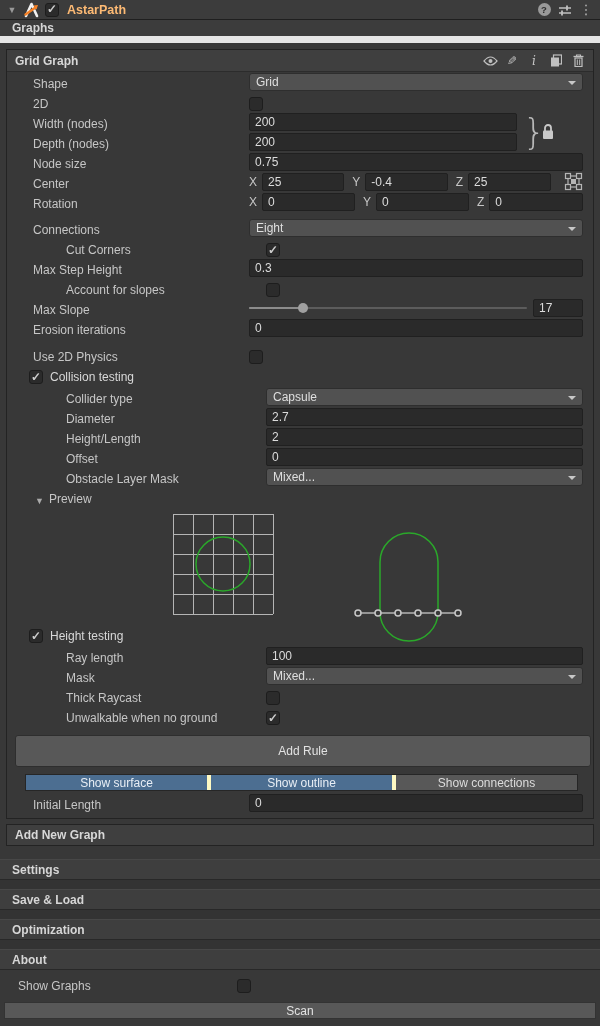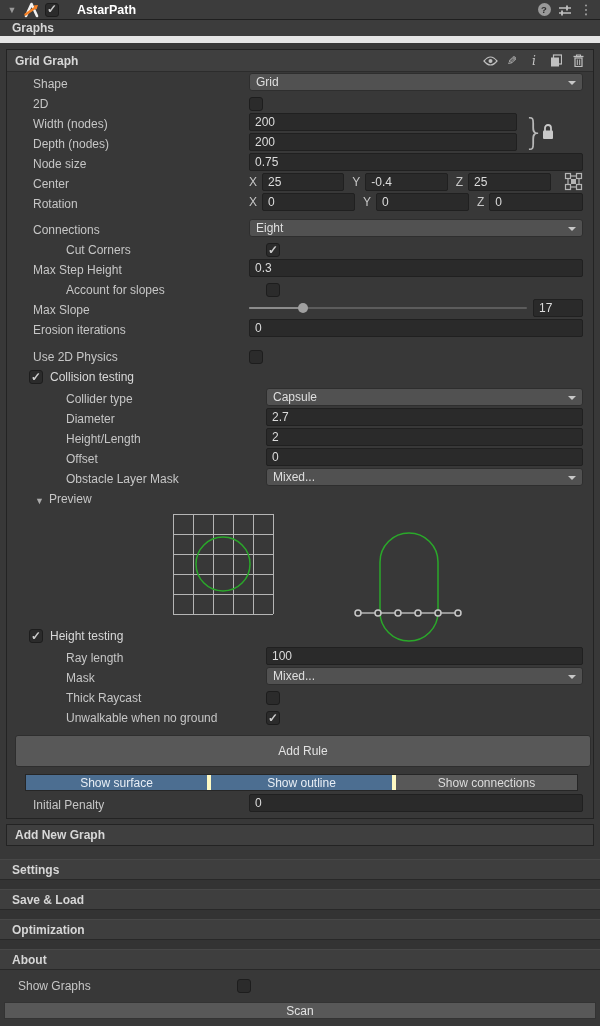--- a/index.html
+++ b/index.html
@@ -10,21 +10,21 @@
     font-size:12px;
     color:#c6c6c6;
     -webkit-font-smoothing:antialiased;
   }
   .comp-header {
     height:20px; background:#3c3c3c; border-bottom:1px solid #1f1f1f;
     display:flex; align-items:center; padding:0 6px; gap:5px;
   }
   .foldout { color:#999; font-size:9px; width:12px; text-align:center; cursor:default; }
   .logo { width:17px; height:16px; display:inline-flex; }
-  .comp-title { font-weight:bold; color:#ffffff; font-size:12.5px; margin-left:13px; }
+  .comp-title { font-weight:bold; color:#fdba74; font-size:12.5px; margin-left:3px; }
   .spacer { flex:1; }
   .hicon { color:#c0c0c0; display:inline-flex; align-items:center; justify-content:center; width:16px; height:16px; }
   .help-circle {
     width:13px; height:13px; border-radius:50%; background:#9a9a9a; color:#2e2e2e;
     font-size:9.5px; font-weight:bold; display:flex; align-items:center; justify-content:center;
   }
   .kebab { font-size:13px; letter-spacing:0; }
 
   .section-bar {
     height:23px; background:#3c3c3c; border-bottom:7px solid #e5e5e5;
@@ -413,21 +413,21 @@
 
     <div class="add-rule">Add Rule</div>
 
     <div class="seg-row">
       <div class="seg active">Show surface</div>
       <div class="seg active">Show outline</div>
       <div class="seg">Show connections</div>
     </div>
 
     <div class="row ip-row">
-      <span class="label">Initial Penalty</span>
+      <span class="label">Initial Length</span>
       <input class="field" value="0" style="">
     </div>
 
     <div class="box-pad"></div>
   </div>
 </div>
 
 <div class="graph-box addnew">
   <div class="graph-header">
     <span class="graph-title">Add New Graph</span>

